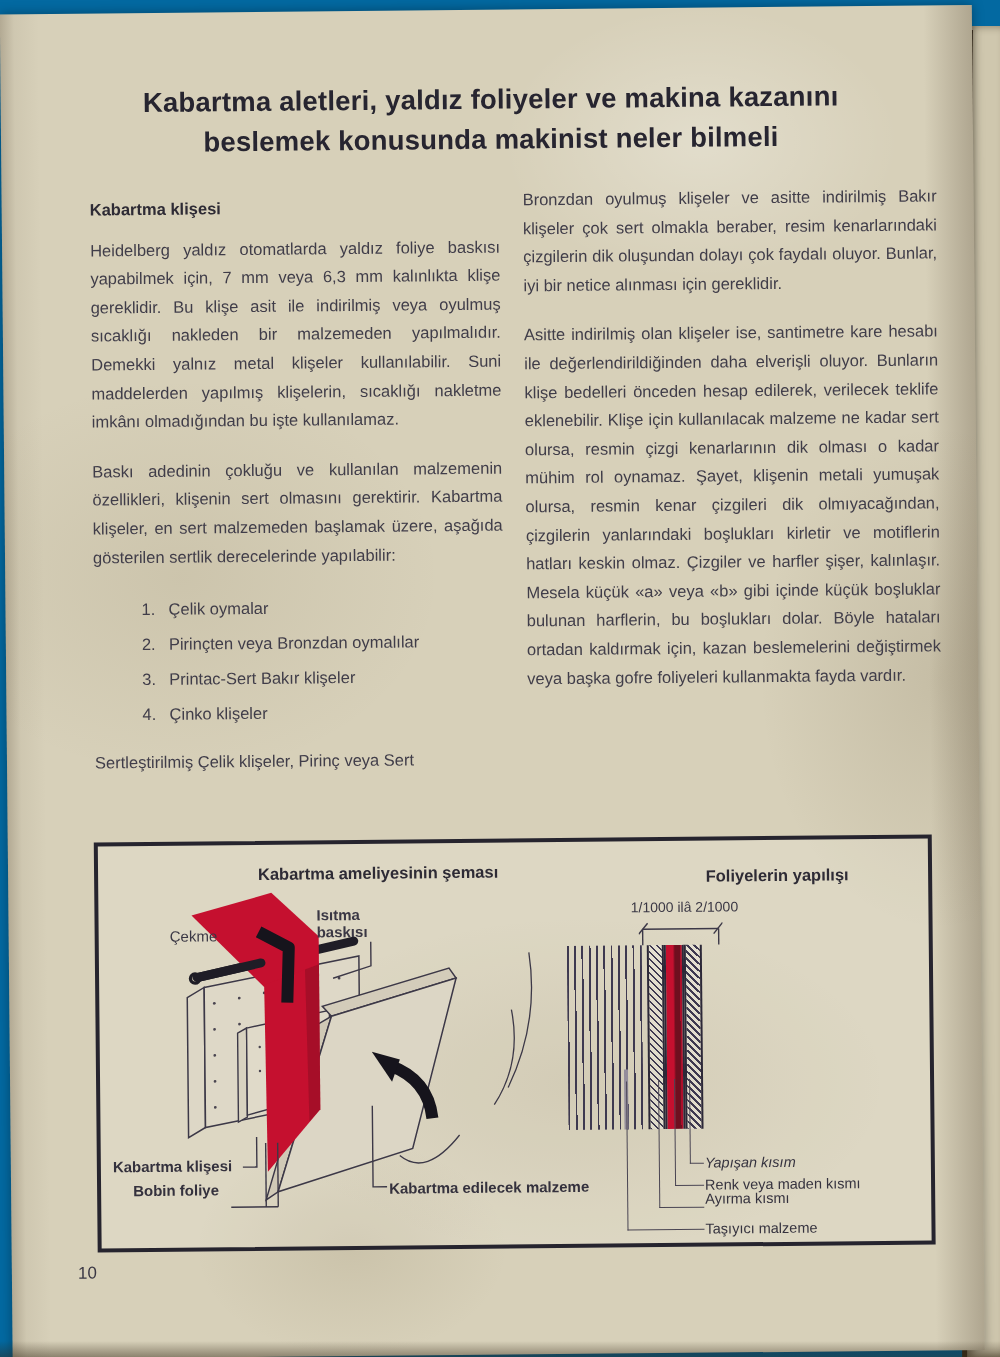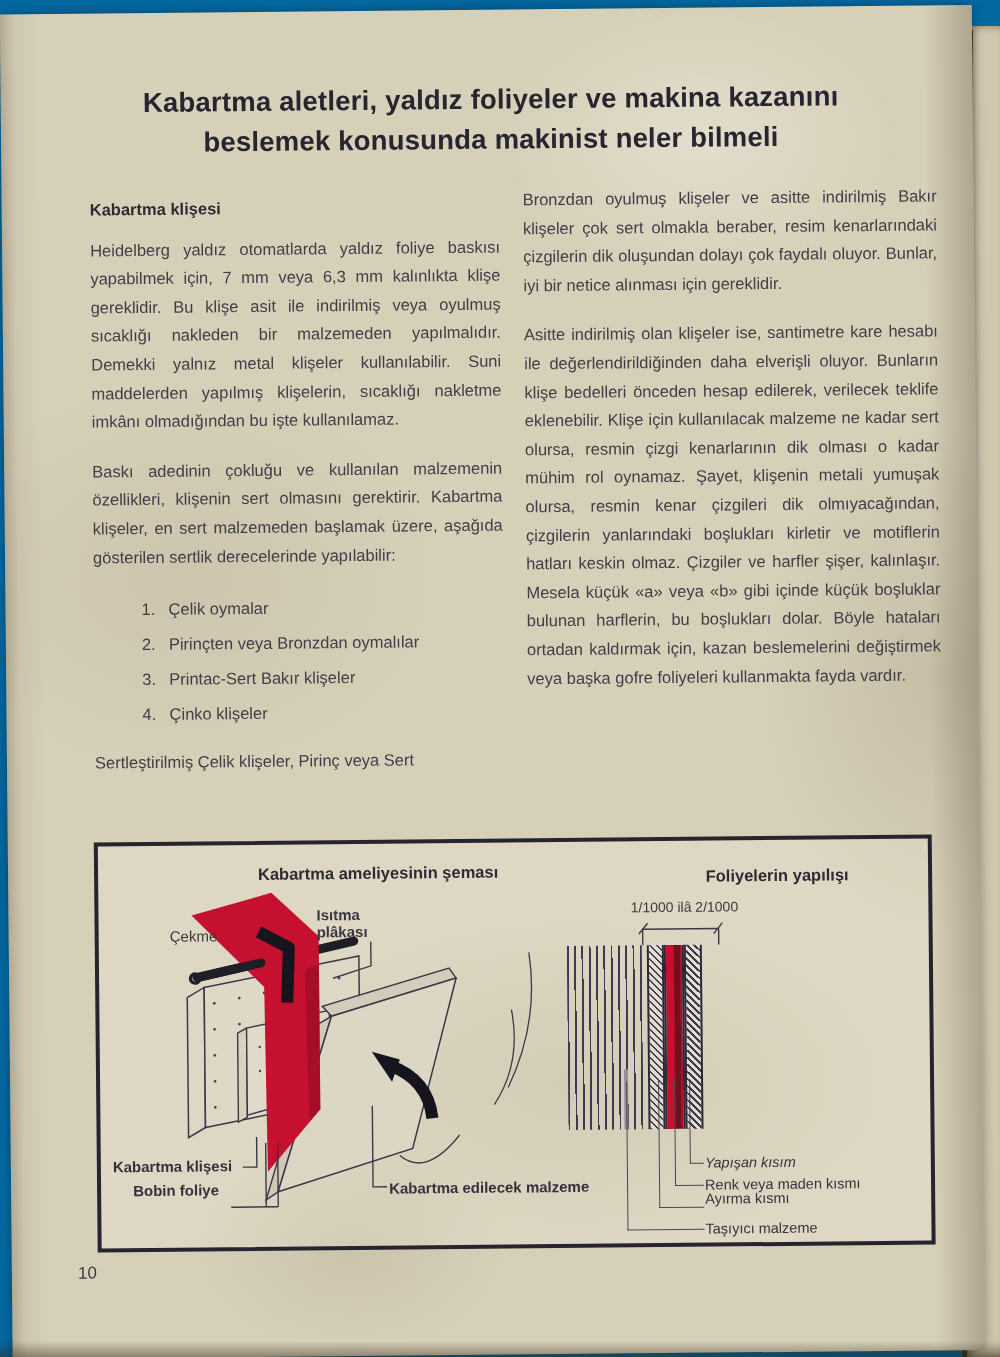--- a/index.html
+++ b/index.html
@@ -189,21 +189,21 @@
           <polyline points="120,322 167,322"></polyline>
           <line x1="155" y1="258" x2="155" y2="322"></line>
           <line x1="167" y1="258" x2="167" y2="322"></line>
           <polyline points="262,222 262,303 276,303"></polyline>
         </g>
       </svg>
 
       <div class="dlabel" style="left:35px;top:82px;margin-left:36px;">Çekme</div>
       <div class="dlabel isitma" style="left:218px;top:62px;font-weight:bold;">
         <div>Isıtma</div>
-        <div>plâkası</div>
+        <div>baskısı</div>
       </div>
       <div class="dlabel b" style="left:12px;top:312px;">Kabartma klişesi</div>
       <div class="dlabel b" style="left:32px;top:336px;">Bobin foliye</div>
       <div class="dlabel b" style="left:288px;top:336px;">Kabartma edilecek malzeme</div>
 
       <div class="rd-dim-label">1/1000 ilâ 2/1000</div>
       <svg class="rd-dim" width="84" height="32">
         <g stroke="#3c3847" stroke-width="1.4" fill="none">
           <line x1="4" y1="14" x2="80" y2="14"></line>
           <line x1="4" y1="14" x2="4" y2="30"></line>

